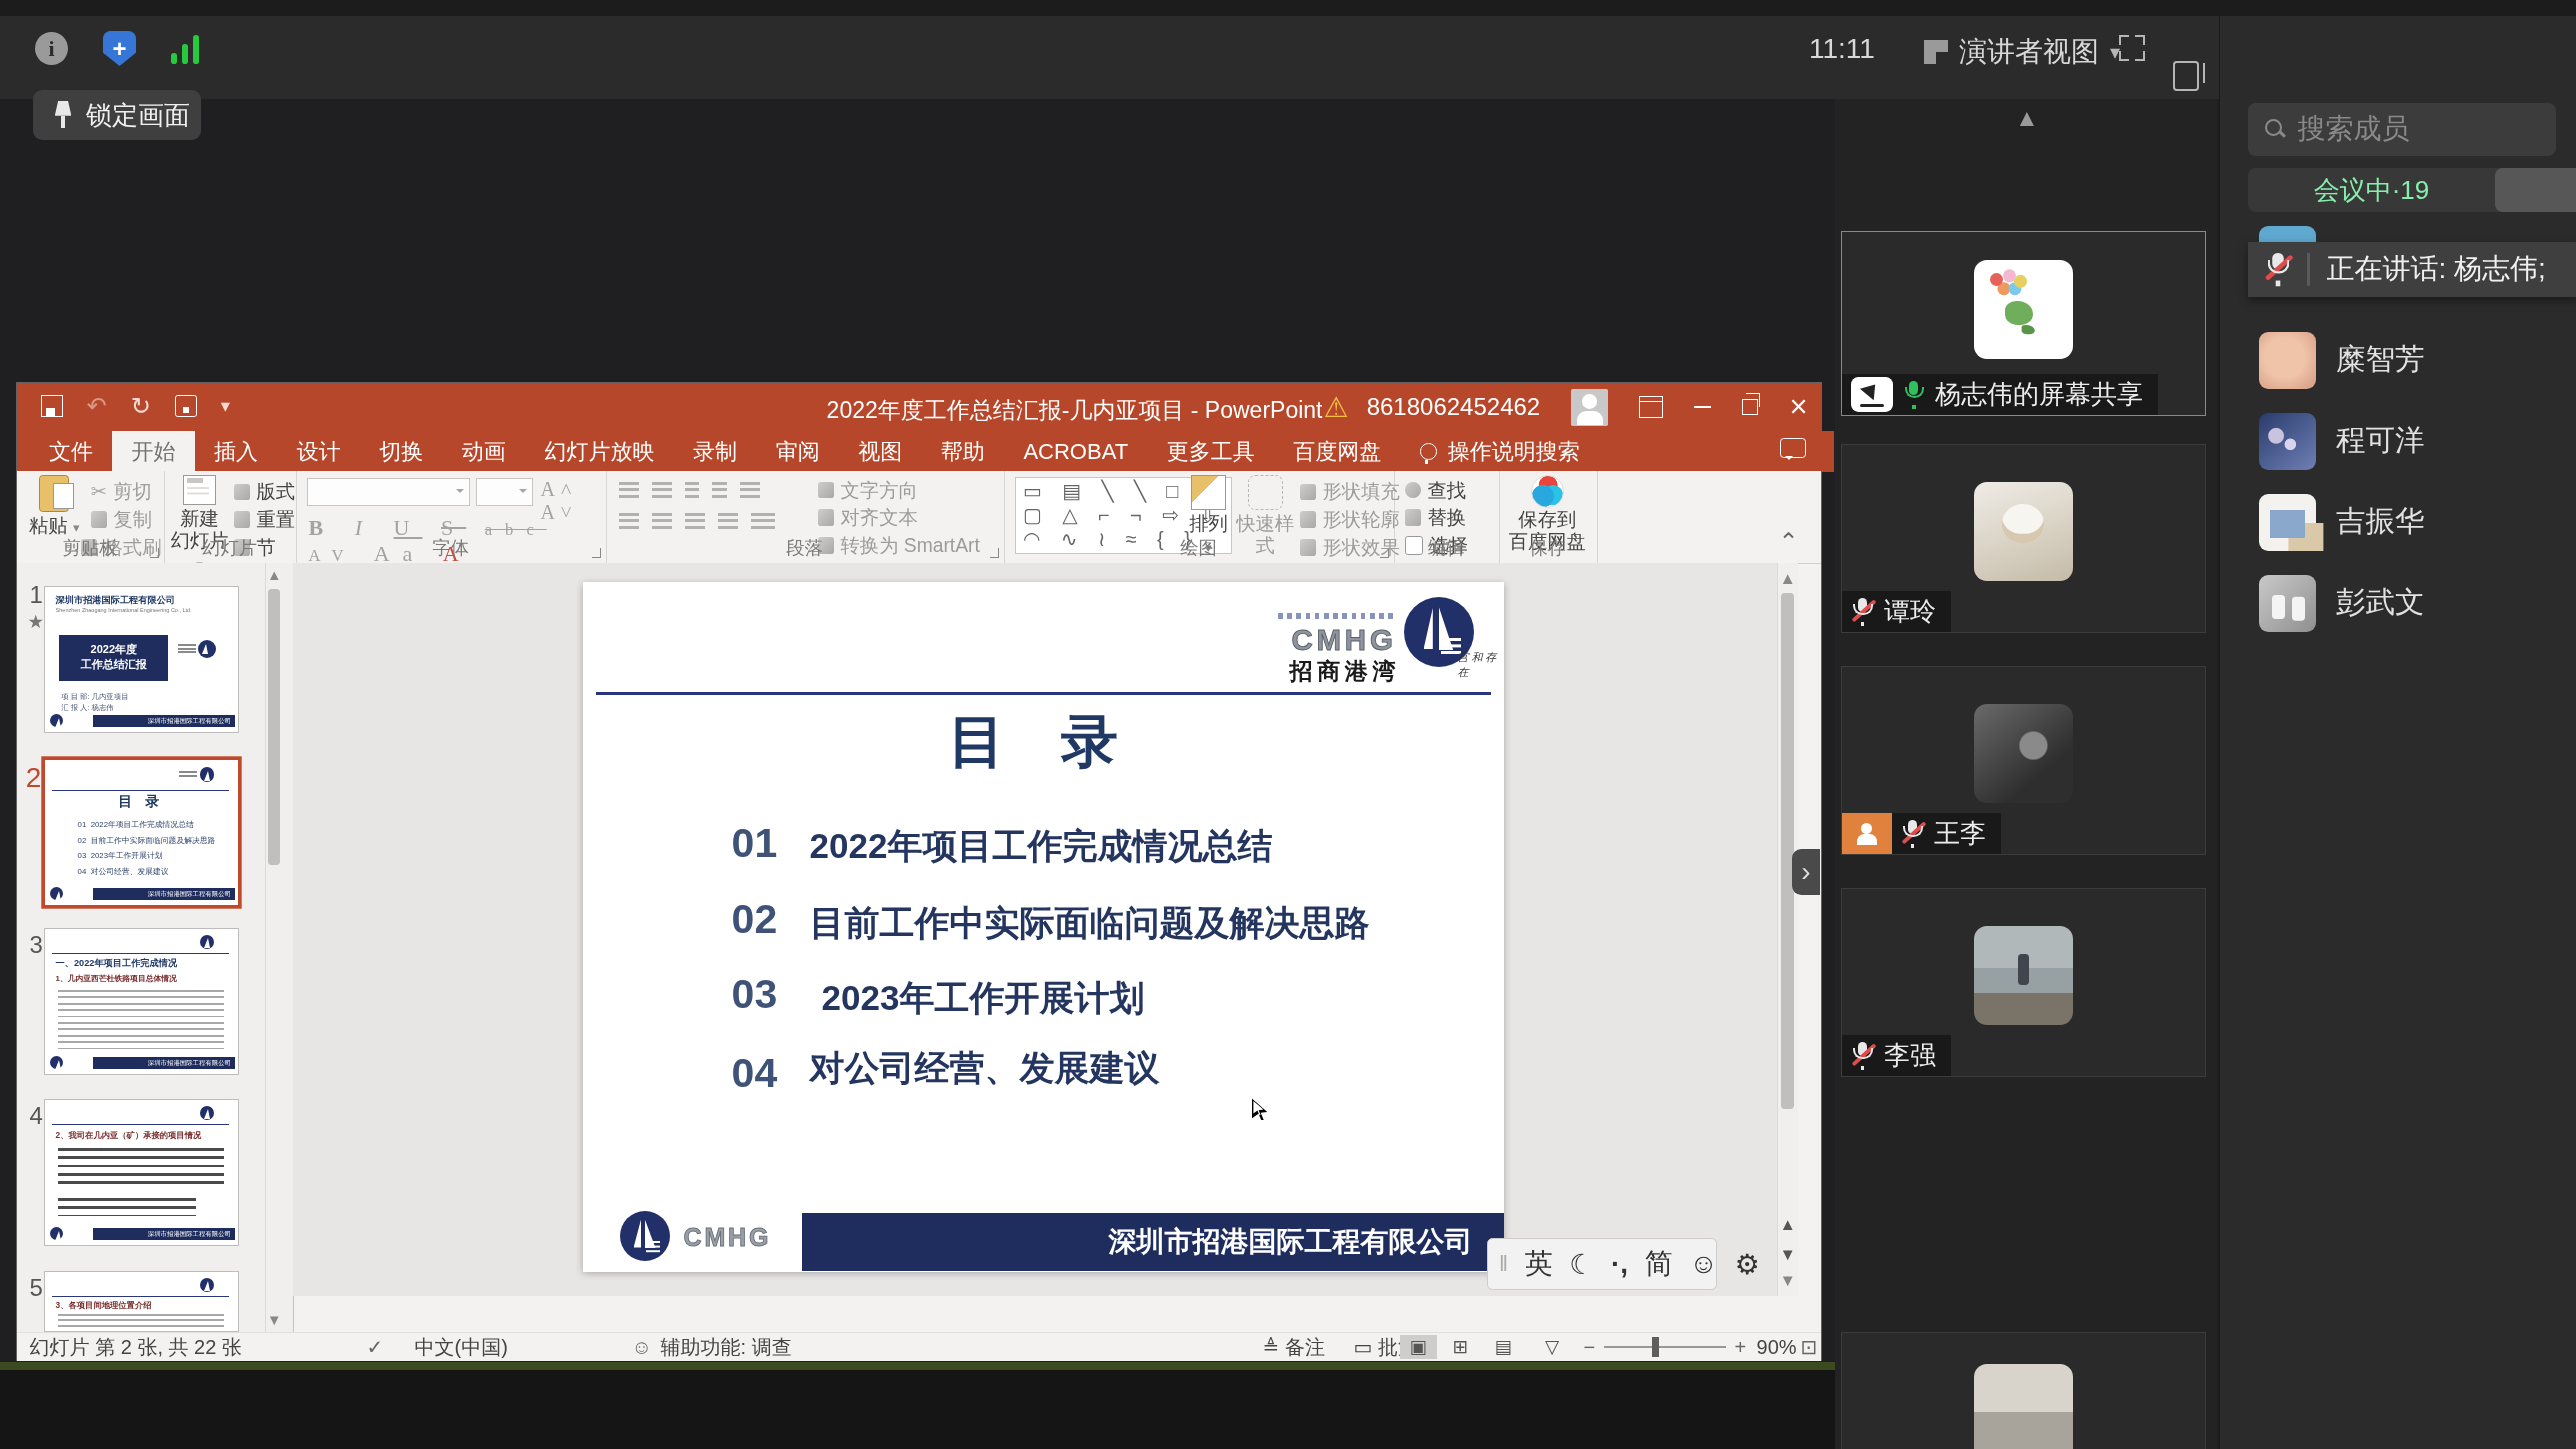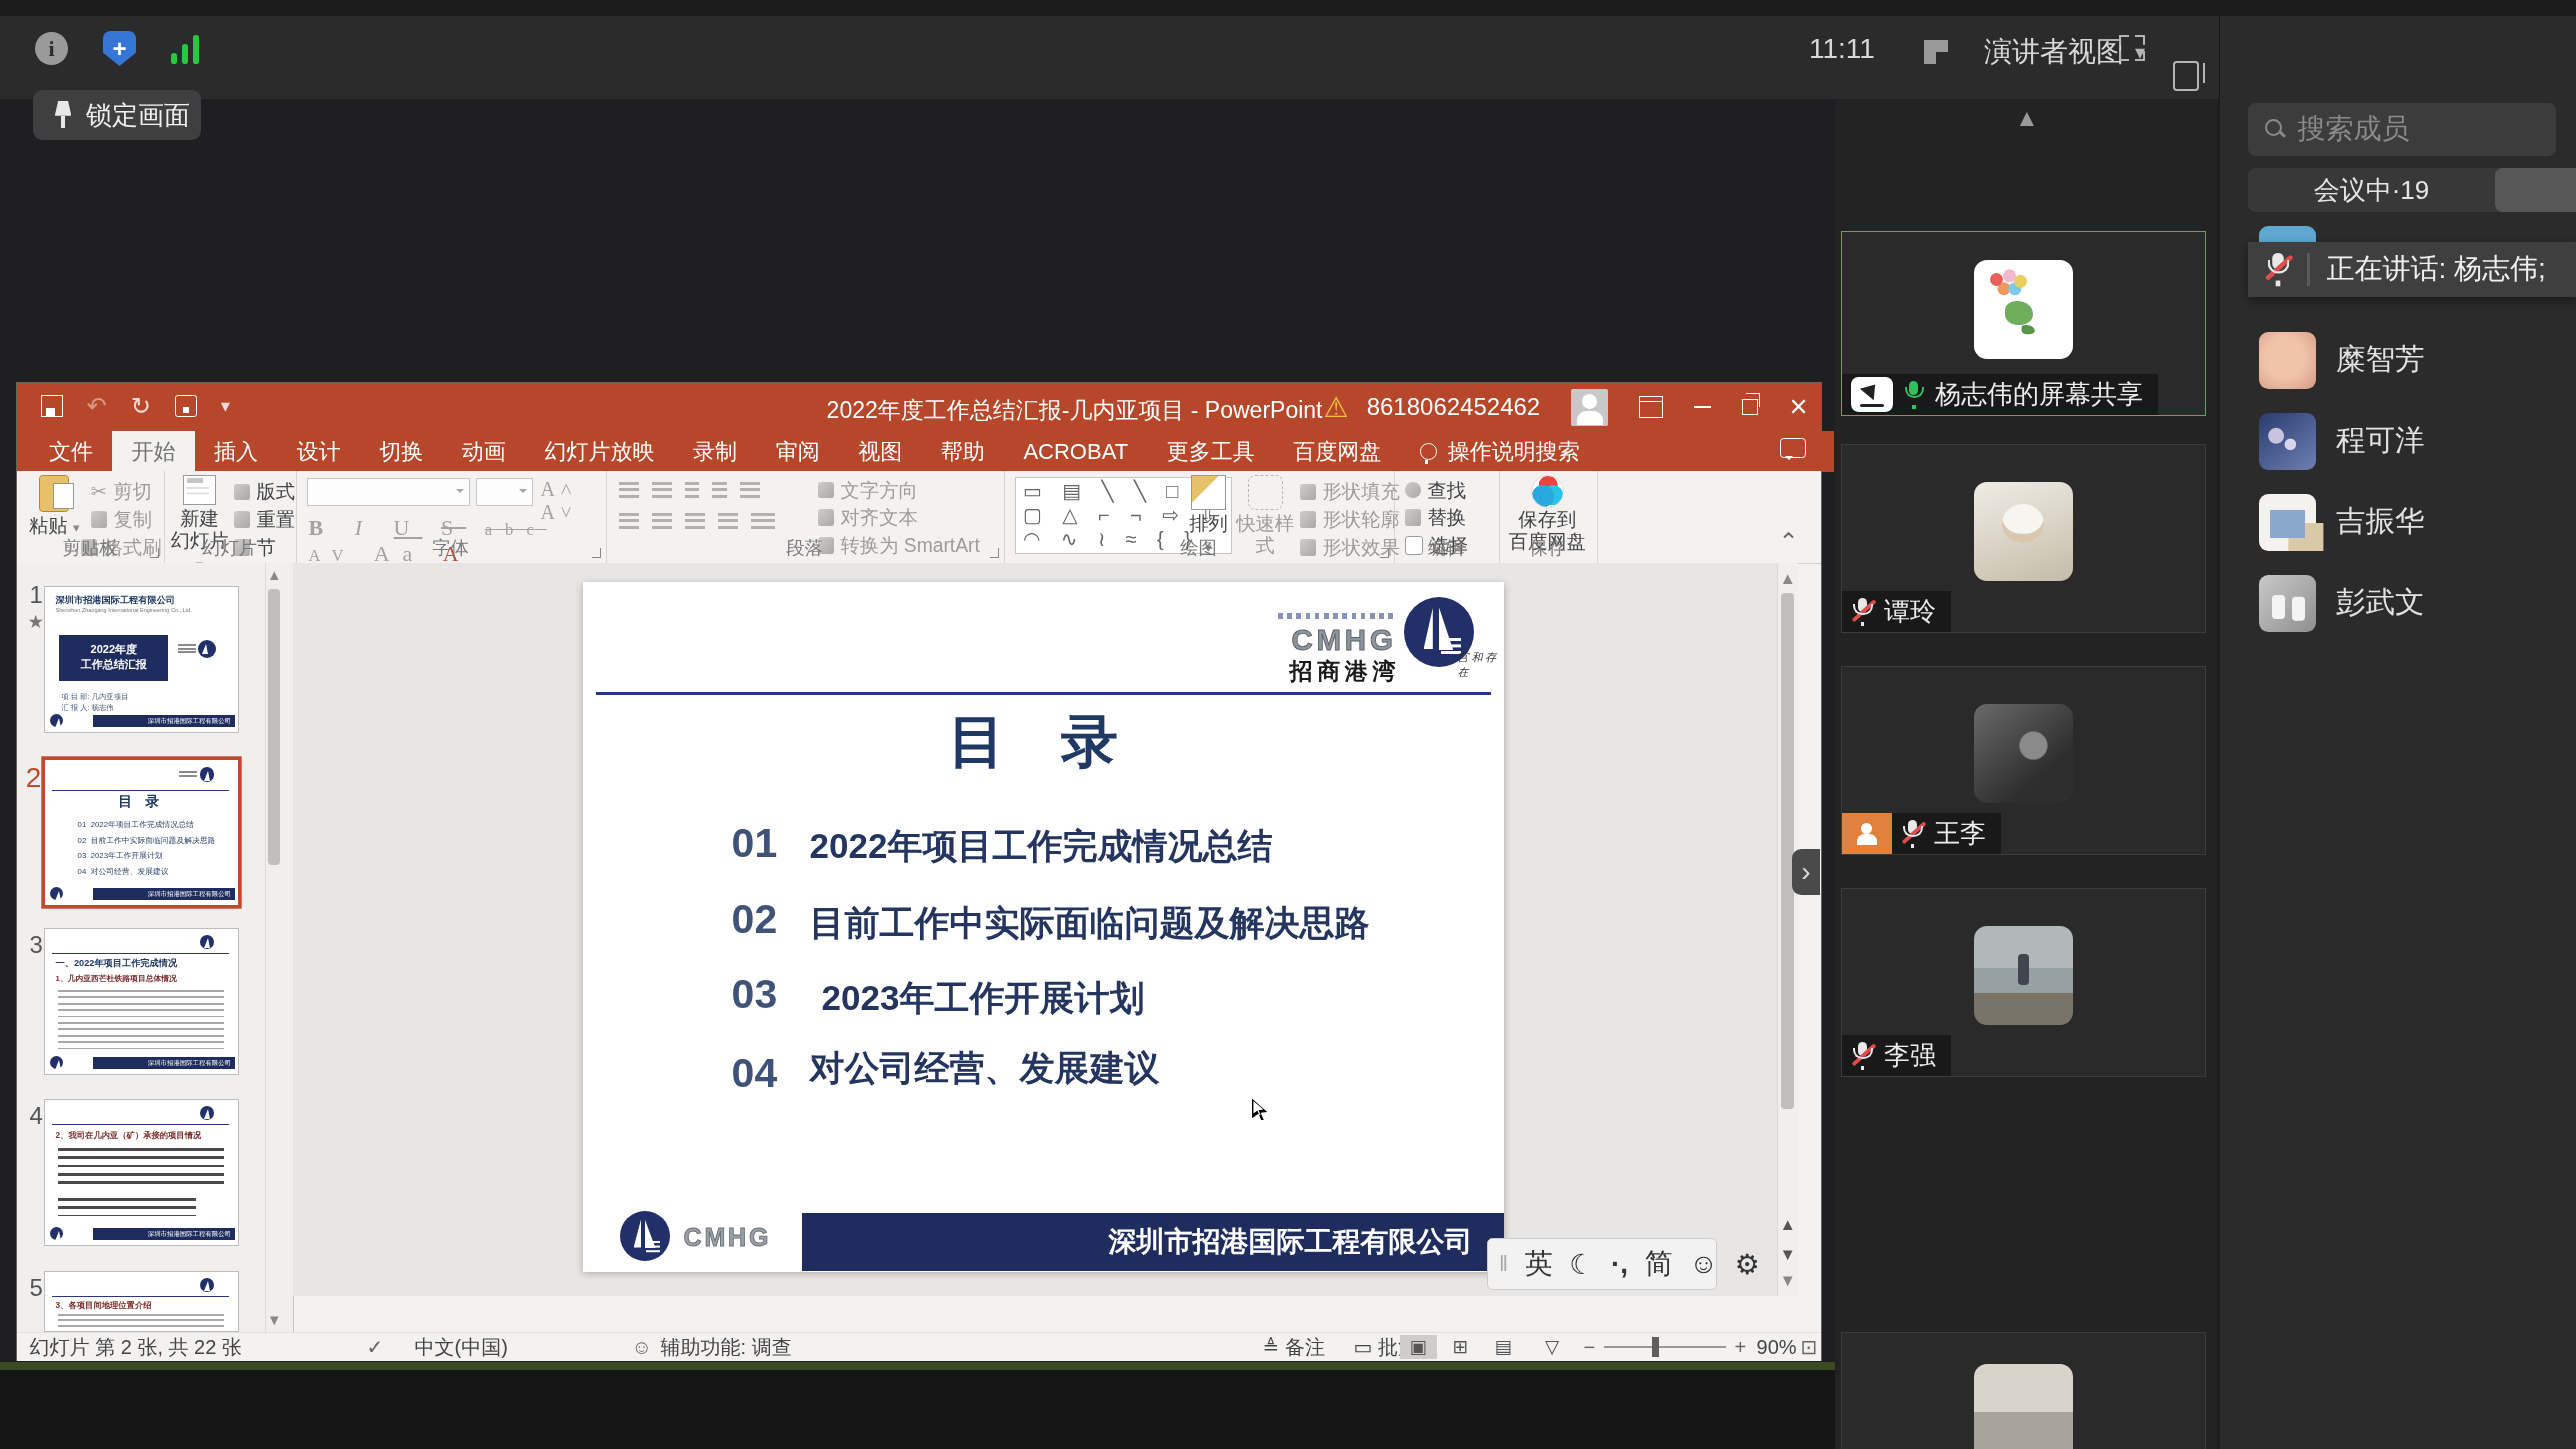--- a/index.html
+++ b/index.html
@@ -159,21 +159,21 @@
   .sharebadge::before{content:"";position:absolute;left:11px;top:6.4px;width:0;height:0;border-left:9.2px solid transparent;border-right:9.2px solid transparent;border-bottom:13px solid #222;transform:rotate(40deg);}
   .sharebadge::after{content:"";position:absolute;left:9.2px;bottom:4.6px;width:24px;height:3.7px;background:#222;border-radius:1.8px;}
   
   .mpanel{left:2219px;top:15.7px;width:357px;height:1433px;background:#2b2b2b;border-left:0.9px solid #1a1a1a;}
   .msearch{position:absolute;left:28px;top:87px;width:308px;height:53px;background:#3c3c3c;border-radius:7.4px;
            display:flex;align-items:center;gap:13px;padding-left:16.6px;box-sizing:border-box;color:#8a8a8a;font-size:28px;}
   .searchico{position:relative;width:20px;height:20px;flex:0 0 auto;}
   .searchico::before{content:"";position:absolute;left:0;top:0;width:13px;height:13px;border:2.8px solid #8a8a8a;border-radius:50%;}
   .searchico::after{content:"";position:absolute;left:14px;top:14px;width:7.4px;height:2.8px;background:#8a8a8a;transform:rotate(45deg);}
   .mtabs{position:absolute;left:28px;top:152px;width:330px;height:44px;background:#383838;border-radius:7.4px;}
-  .mtabtxt{position:absolute;left:0;width:247px;text-align:center;line-height:44px;color:#e5e5e5;font-size:26px;}
+  .mtabtxt{position:absolute;left:0;width:247px;text-align:center;line-height:44px;color:#86efac;font-size:26px;}
   .mtabpill{position:absolute;left:247px;top:0;width:110px;height:44px;background:#575757;border-radius:7.4px;}
   .mrow{position:absolute;left:39px;display:flex;align-items:center;gap:20px;height:57px;}
   .mavatar{width:57px;height:57px;border-radius:9.2px;flex:0 0 auto;}
   .mname{color:#e2e2e2;font-size:29.5px;white-space:nowrap;}
   .toast{position:absolute;left:28px;top:226px;width:330px;height:55px;background:#3f3f3f;display:flex;align-items:center;
          gap:16.6px;padding-left:18.4px;box-sizing:border-box;z-index:6;box-shadow:0 3.7px 9.2px rgba(0,0,0,.4);}
   .toastdiv{width:2.8px;height:33px;background:#5a5a5a;}
   .toasttxt{color:#f0f0f0;font-size:28px;white-space:nowrap;}
   
   .av-share{background:#fff;}
@@ -211,21 +211,21 @@
         <i style="height:11px"></i>
           <i style="height:20px"></i>
           <i style="height:29.5px"></i>
       </div>
     </div>
     <div class="abs gtxt" style="left:1809px;top:33px;font-size:28px;">11:11</div>
     <div class="abs row" style="left:1924px;top:33px;gap:11px;">
       <div class="viewgrid">
           <i></i>
         </div>
-      <span class="gtxt" style="font-size:28px;margin-left:25px;">演讲者视图</span>
+      <span class="gtxt" style="font-size:28px;">演讲者视图</span>
       <span style="color:#b5b5b5;font-size:20px;">▾</span>
     </div>
     <div class="abs fsico" style="left:2119px;top:35px;">
         <i></i>
         <i></i>
         <i></i>
         <i></i>
       </div>
     <div class="abs panelico" style="left:2173px;top:35px;">
         <i></i>

